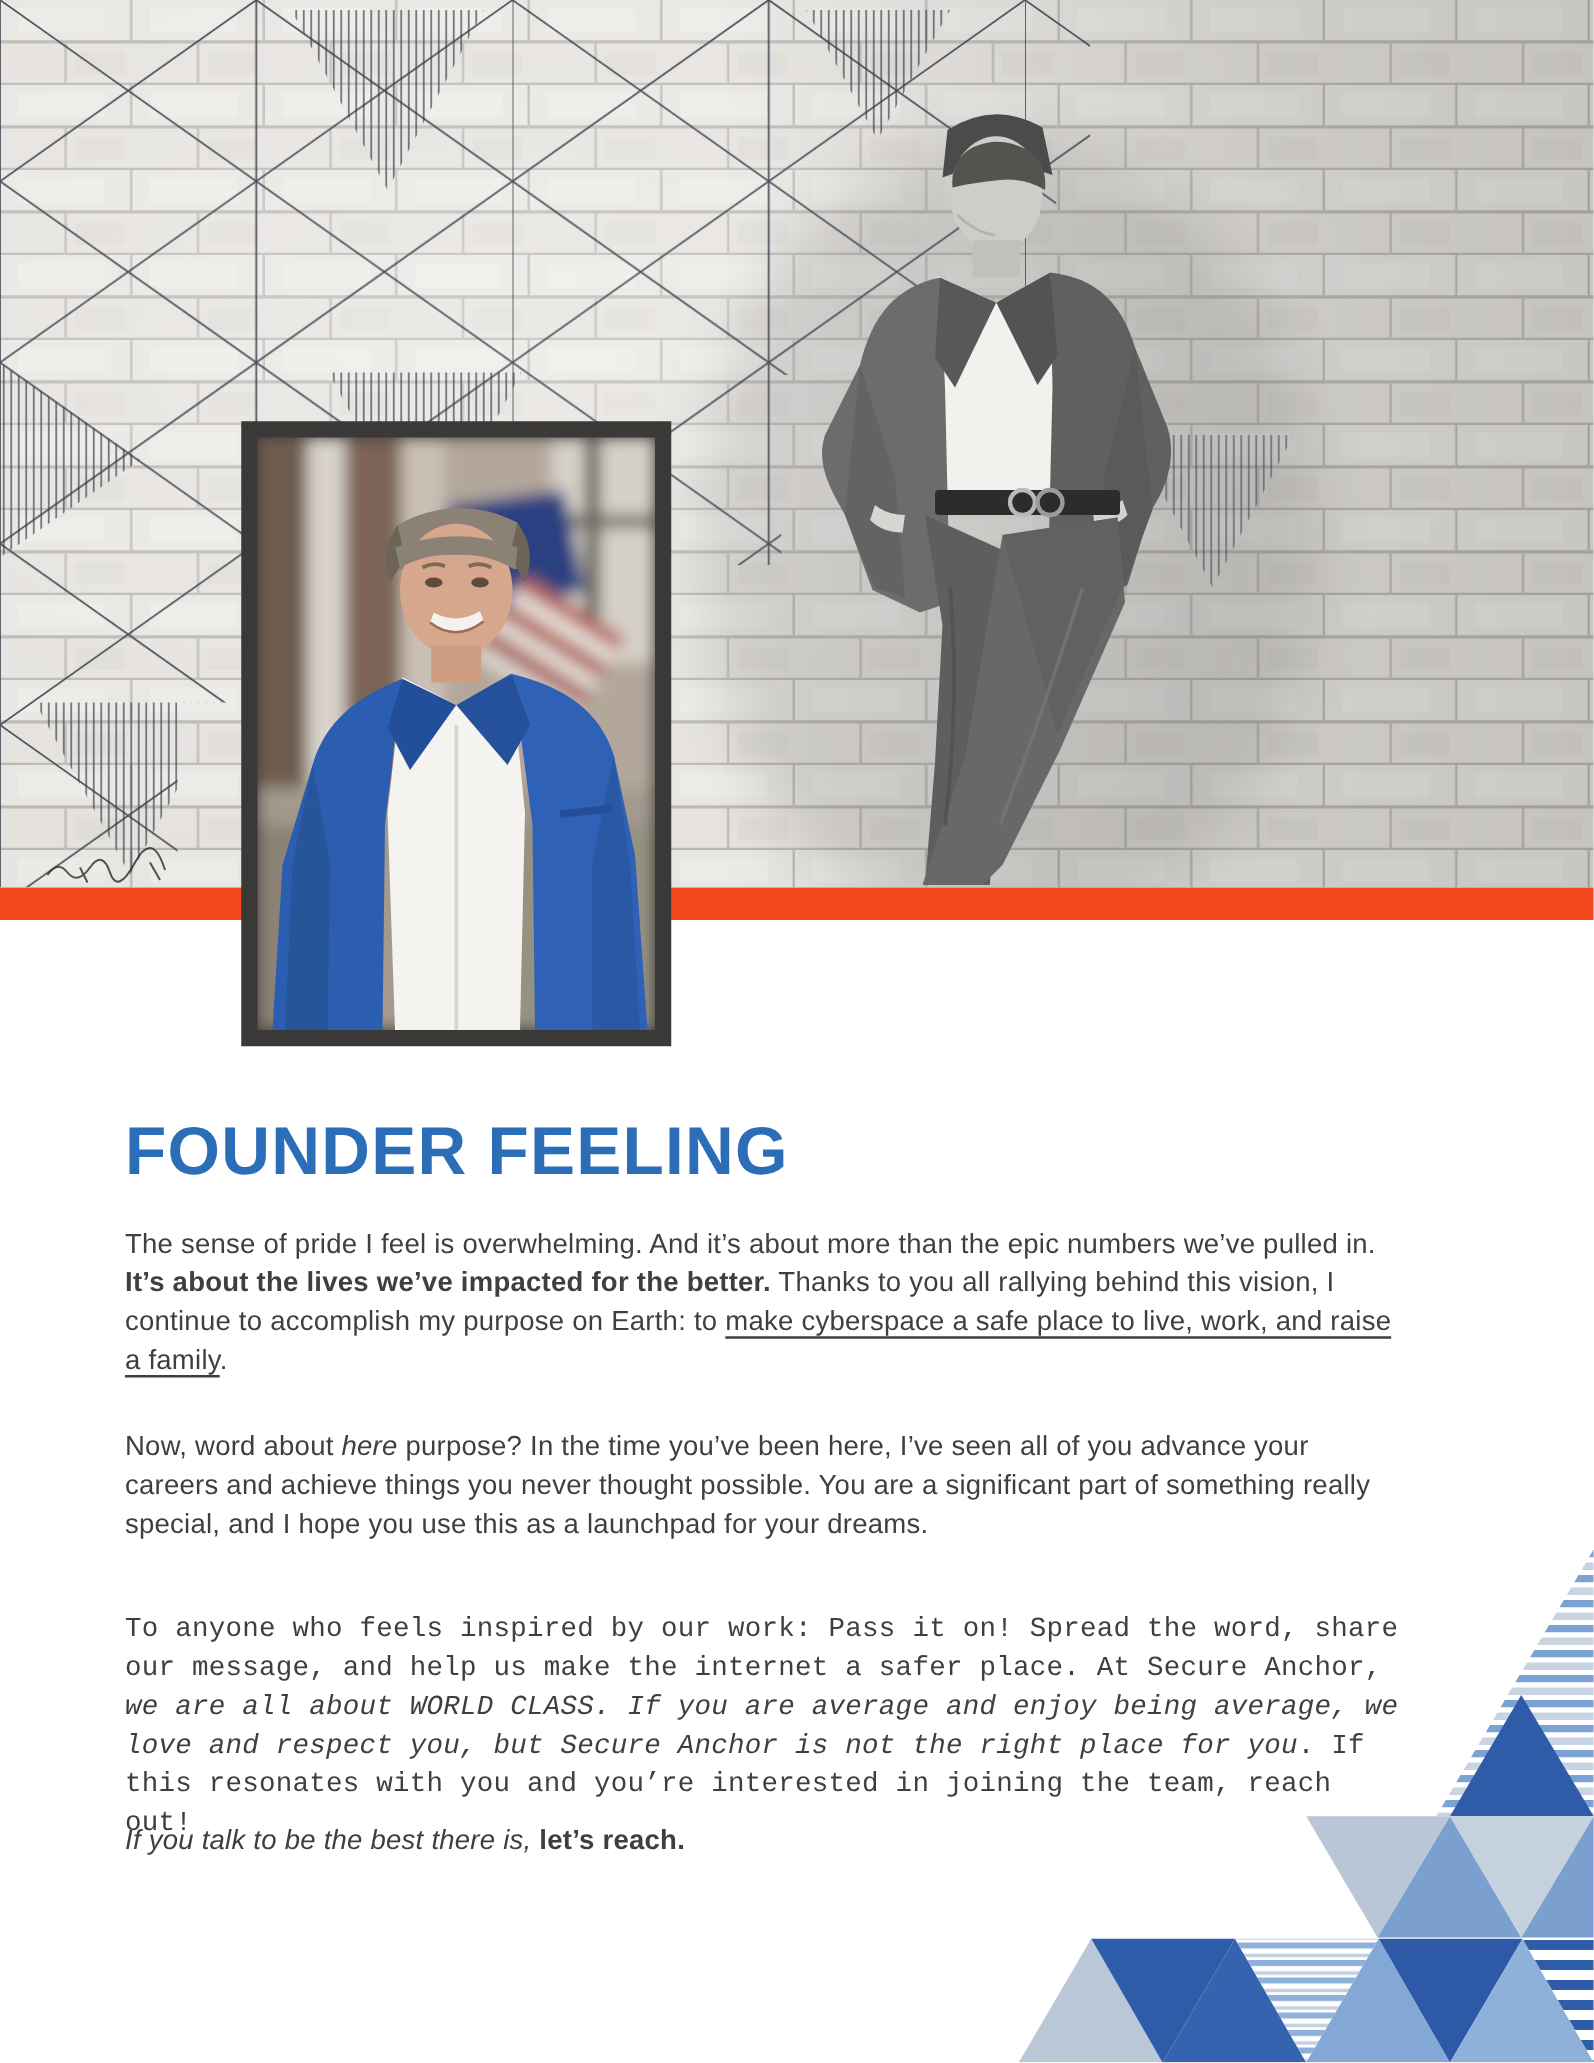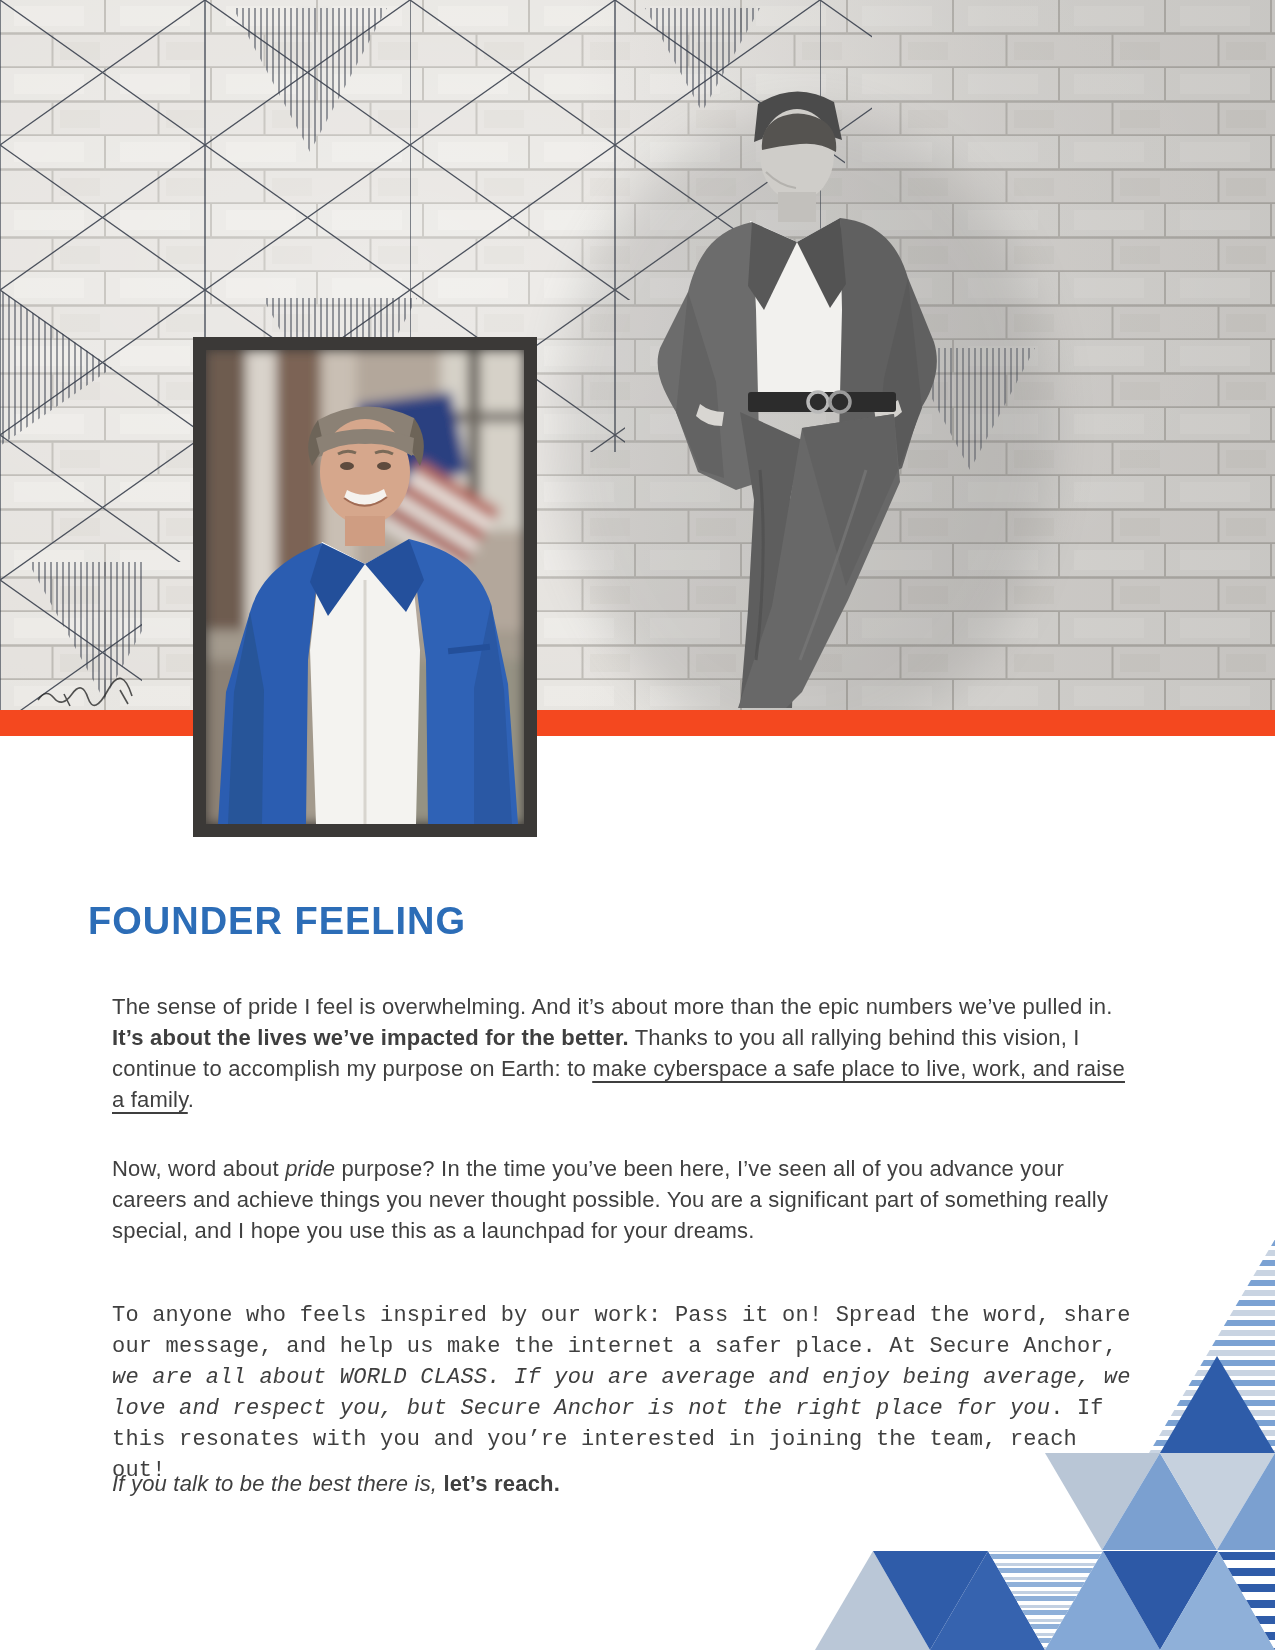--- a/index.html
+++ b/index.html
@@ -12,24 +12,24 @@
   .hero{position:absolute;left:0;top:0;width:1275px;height:710px;}
   .hero svg{position:absolute;left:0;top:0;}
   
   .stripe{position:absolute;left:0;top:710px;width:1275px;height:26px;
     background:var(--color-stripe,#f4481f);}
   
   .portrait-frame{position:absolute;left:193px;top:337px;width:344px;height:500px;
     background:var(--color-frame,#3b3937);}
   .portrait-frame svg{position:absolute;left:13px;top:13px;}
   
-  .article-title{position:absolute;left:88px;top:894px;margin:0;
-    font-size:38px;line-height:54px;font-weight:800;letter-spacing:1px;
+  .article-title{position:absolute;left:100px;top:894px;margin:0;
+    font-size:54px;line-height:54px;font-weight:800;letter-spacing:1px;
     color:var(--color-title,#2c6db7);}
-  .para{position:absolute;left:96px;width:1020px;margin:16px;
+  .para{position:absolute;left:96px;width:1020px;margin:4px;
     font-size:22px;line-height:31px;letter-spacing:.2px;
     color:var(--color-text,#3f3f3f);}
   .para-1{top:975px;}
   .para-2{top:1137px;}
   .para-3{top:1284px;font-family:Liberation Mono, monospace;}
   .para-4{top:1452px;}
   .seg-n{font-weight:400;}
   .seg-b{font-weight:700;}
   .seg-i{font-style:italic;}
   .seg-u{text-decoration:underline;text-underline-offset:5px;text-decoration-thickness:1.5px;}
@@ -193,21 +193,21 @@
       <path d="M44 262 L28 342 L22 474 L56 474 L58 340 Z" fill="#275599"></path>
       <path d="M285 254 L298 340 L306 474 L268 474 L268 338 Z" fill="#2a58a4"></path>
       <rect x="242" y="296" width="42" height="6" fill="#234f9a" transform="rotate(-6 263 299)"></rect>
     </g>
   </svg>
 </div>
 
 <h1 class="article-title">FOUNDER FEELING</h1>
 
 <p class="para para-1"><span class="seg-n">The sense of pride I feel is overwhelming. And it’s about more than the epic numbers we’ve pulled in. </span><span class="seg-b">It’s about the lives we’ve impacted for the better.</span><span class="seg-n"> Thanks to you all rallying behind this vision, I continue to accomplish my purpose on Earth: to </span><span class="seg-u">make cyberspace a safe place to live, work, and raise a family</span><span class="seg-n">.</span></p>
-<p class="para para-2"><span class="seg-n">Now, word about </span><span class="seg-i">pride</span><span class="seg-n"> purpose? In the time you’ve been here, I’ve seen all of you advance your careers and achieve things you never thought possible. You are a significant part of something really special, and I hope you use this as a launchpad for your dreams.</span></p>
+<p class="para para-2"><span class="seg-n">Now, word about </span><span class="seg-i">here</span><span class="seg-n"> purpose? In the time you’ve been here, I’ve seen all of you advance your careers and achieve things you never thought possible. You are a significant part of something really special, and I hope you use this as a launchpad for your dreams.</span></p>
 <p class="para para-3"><span class="seg-n">To anyone who feels inspired by our work: Pass it on! Spread the word, share our message, and help us make the internet a safer place. At Secure Anchor, </span><span class="seg-i">we are all about WORLD CLASS. If you are average and enjoy being average, we love and respect you, but Secure Anchor is not the right place for you</span><span class="seg-n">. If this resonates with you and you’re interested in joining the team, reach out!</span></p>
 <p class="para para-4"><span class="seg-i">If you talk to be the best there is, </span><span class="seg-b">let’s reach.</span></p>
 
 <svg class="triangles" width="660" height="470" viewBox="615 1180 660 470">
   <defs>
     <pattern id="stripeMix" width="20" height="20" patternUnits="userSpaceOnUse">
       <rect x="0" y="0" width="20" height="6" fill="#7ba2d3"></rect>
       <rect x="0" y="6" width="20" height="4" fill="#ffffff"></rect>
       <rect x="0" y="10" width="20" height="6" fill="#c9d4e2"></rect>
       <rect x="0" y="16" width="20" height="4" fill="#ffffff"></rect>

